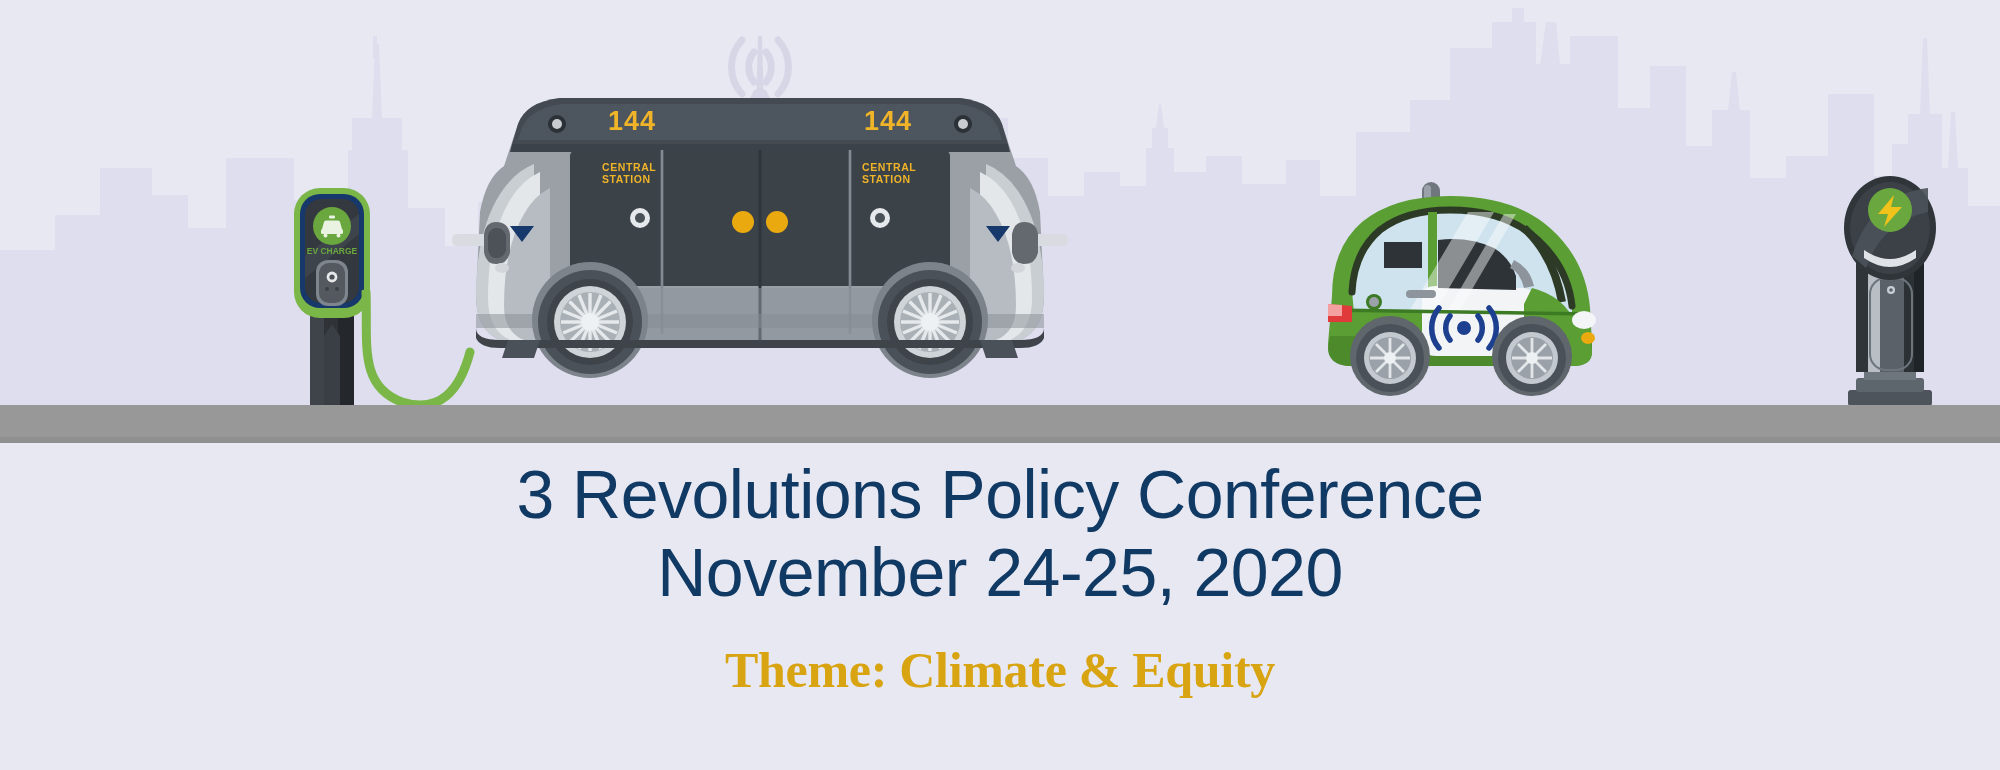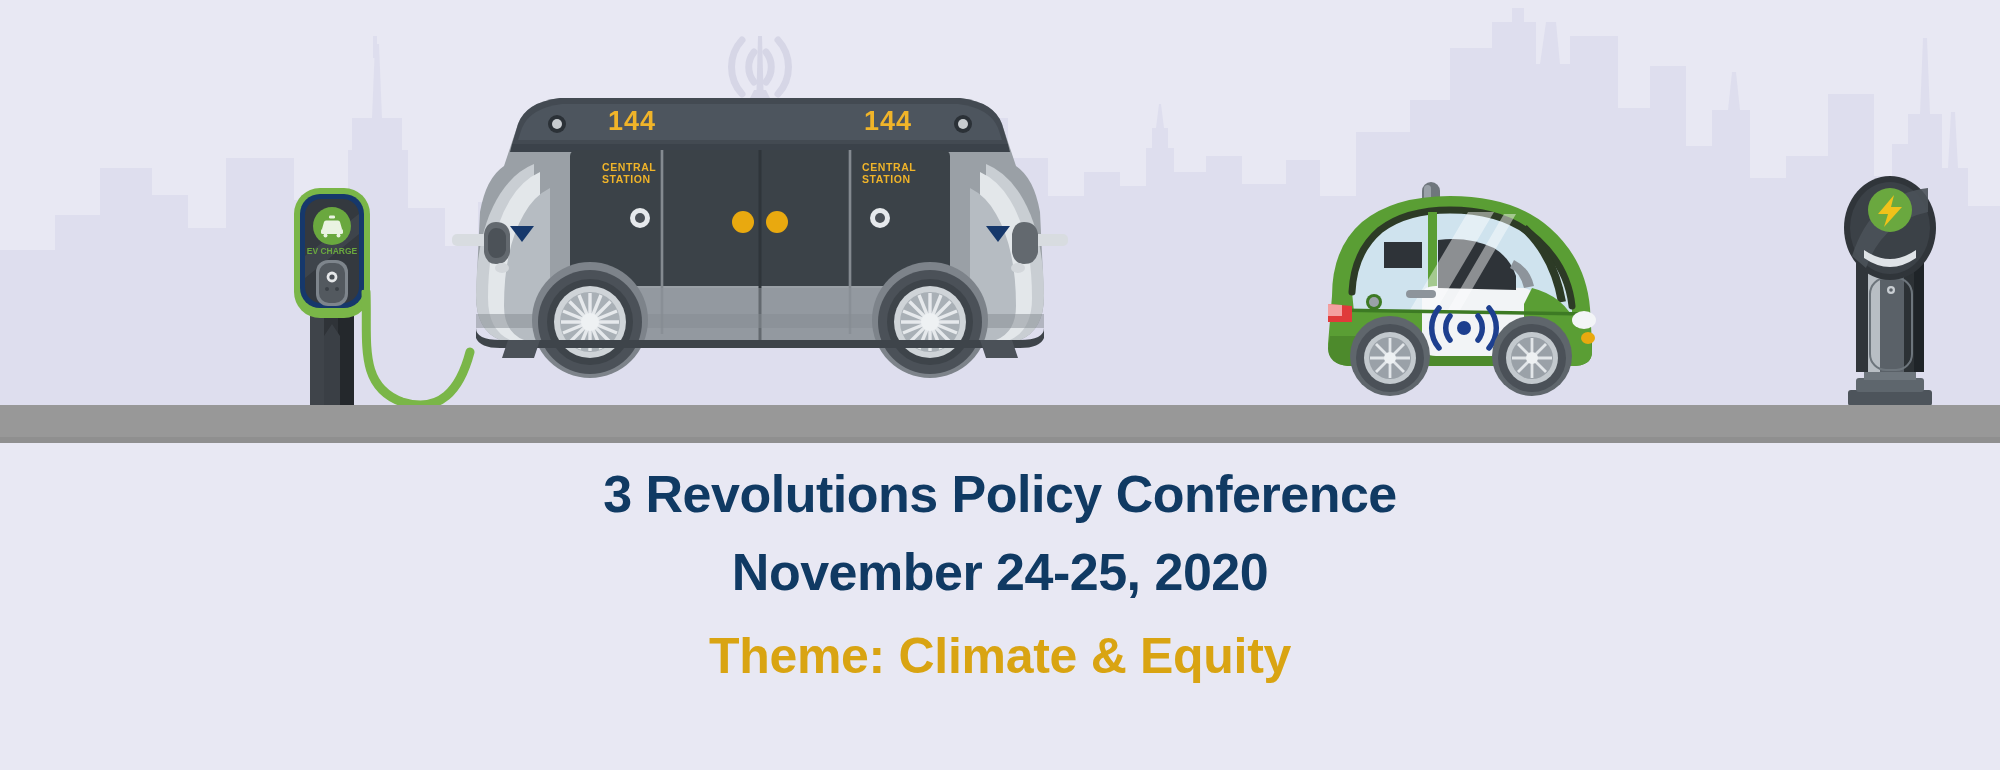--- a/index.html
+++ b/index.html
@@ -13,29 +13,29 @@
   
   .scene{position:absolute;left:0;top:0;width:2000px;height:410px;background:#e8e8f3;overflow:hidden;}
   .skyline{position:absolute;left:0;bottom:0;width:2000px;height:410px;}
   .road{position:absolute;left:0;top:405px;width:2000px;height:38px;background:#989898;}
   .road-shadow{position:absolute;left:0;top:437px;width:2000px;height:6px;background:#8f8f8f;}
   .lower{position:absolute;left:0;top:443px;width:2000px;height:327px;background:#e8e8f3;}
 
   
   .textblock{position:absolute;left:0;top:455px;width:2000px;text-align:center;}
   .title{
-    font-size:52px;font-weight:bold;color:#103a63;
+    font-size:68px;font-weight:normal;color:#103a63;
     line-height:78px;letter-spacing:-0.5px;
     margin:0;padding:0;
   }
   .title .line2{display:block;}
   .theme{
-    margin-top:18px;
+    margin-top:32px;
     font-size:50px;font-weight:bold;color:#d9a412;
-    line-height:54px;letter-spacing:-0.3px;
+    line-height:54px;letter-spacing:-0.3px;font-family:Liberation Serif, serif;
   }
 
   
   .art{position:absolute;}
 </style>
 </head>
 <body>
 
 <div class="banner">
 

